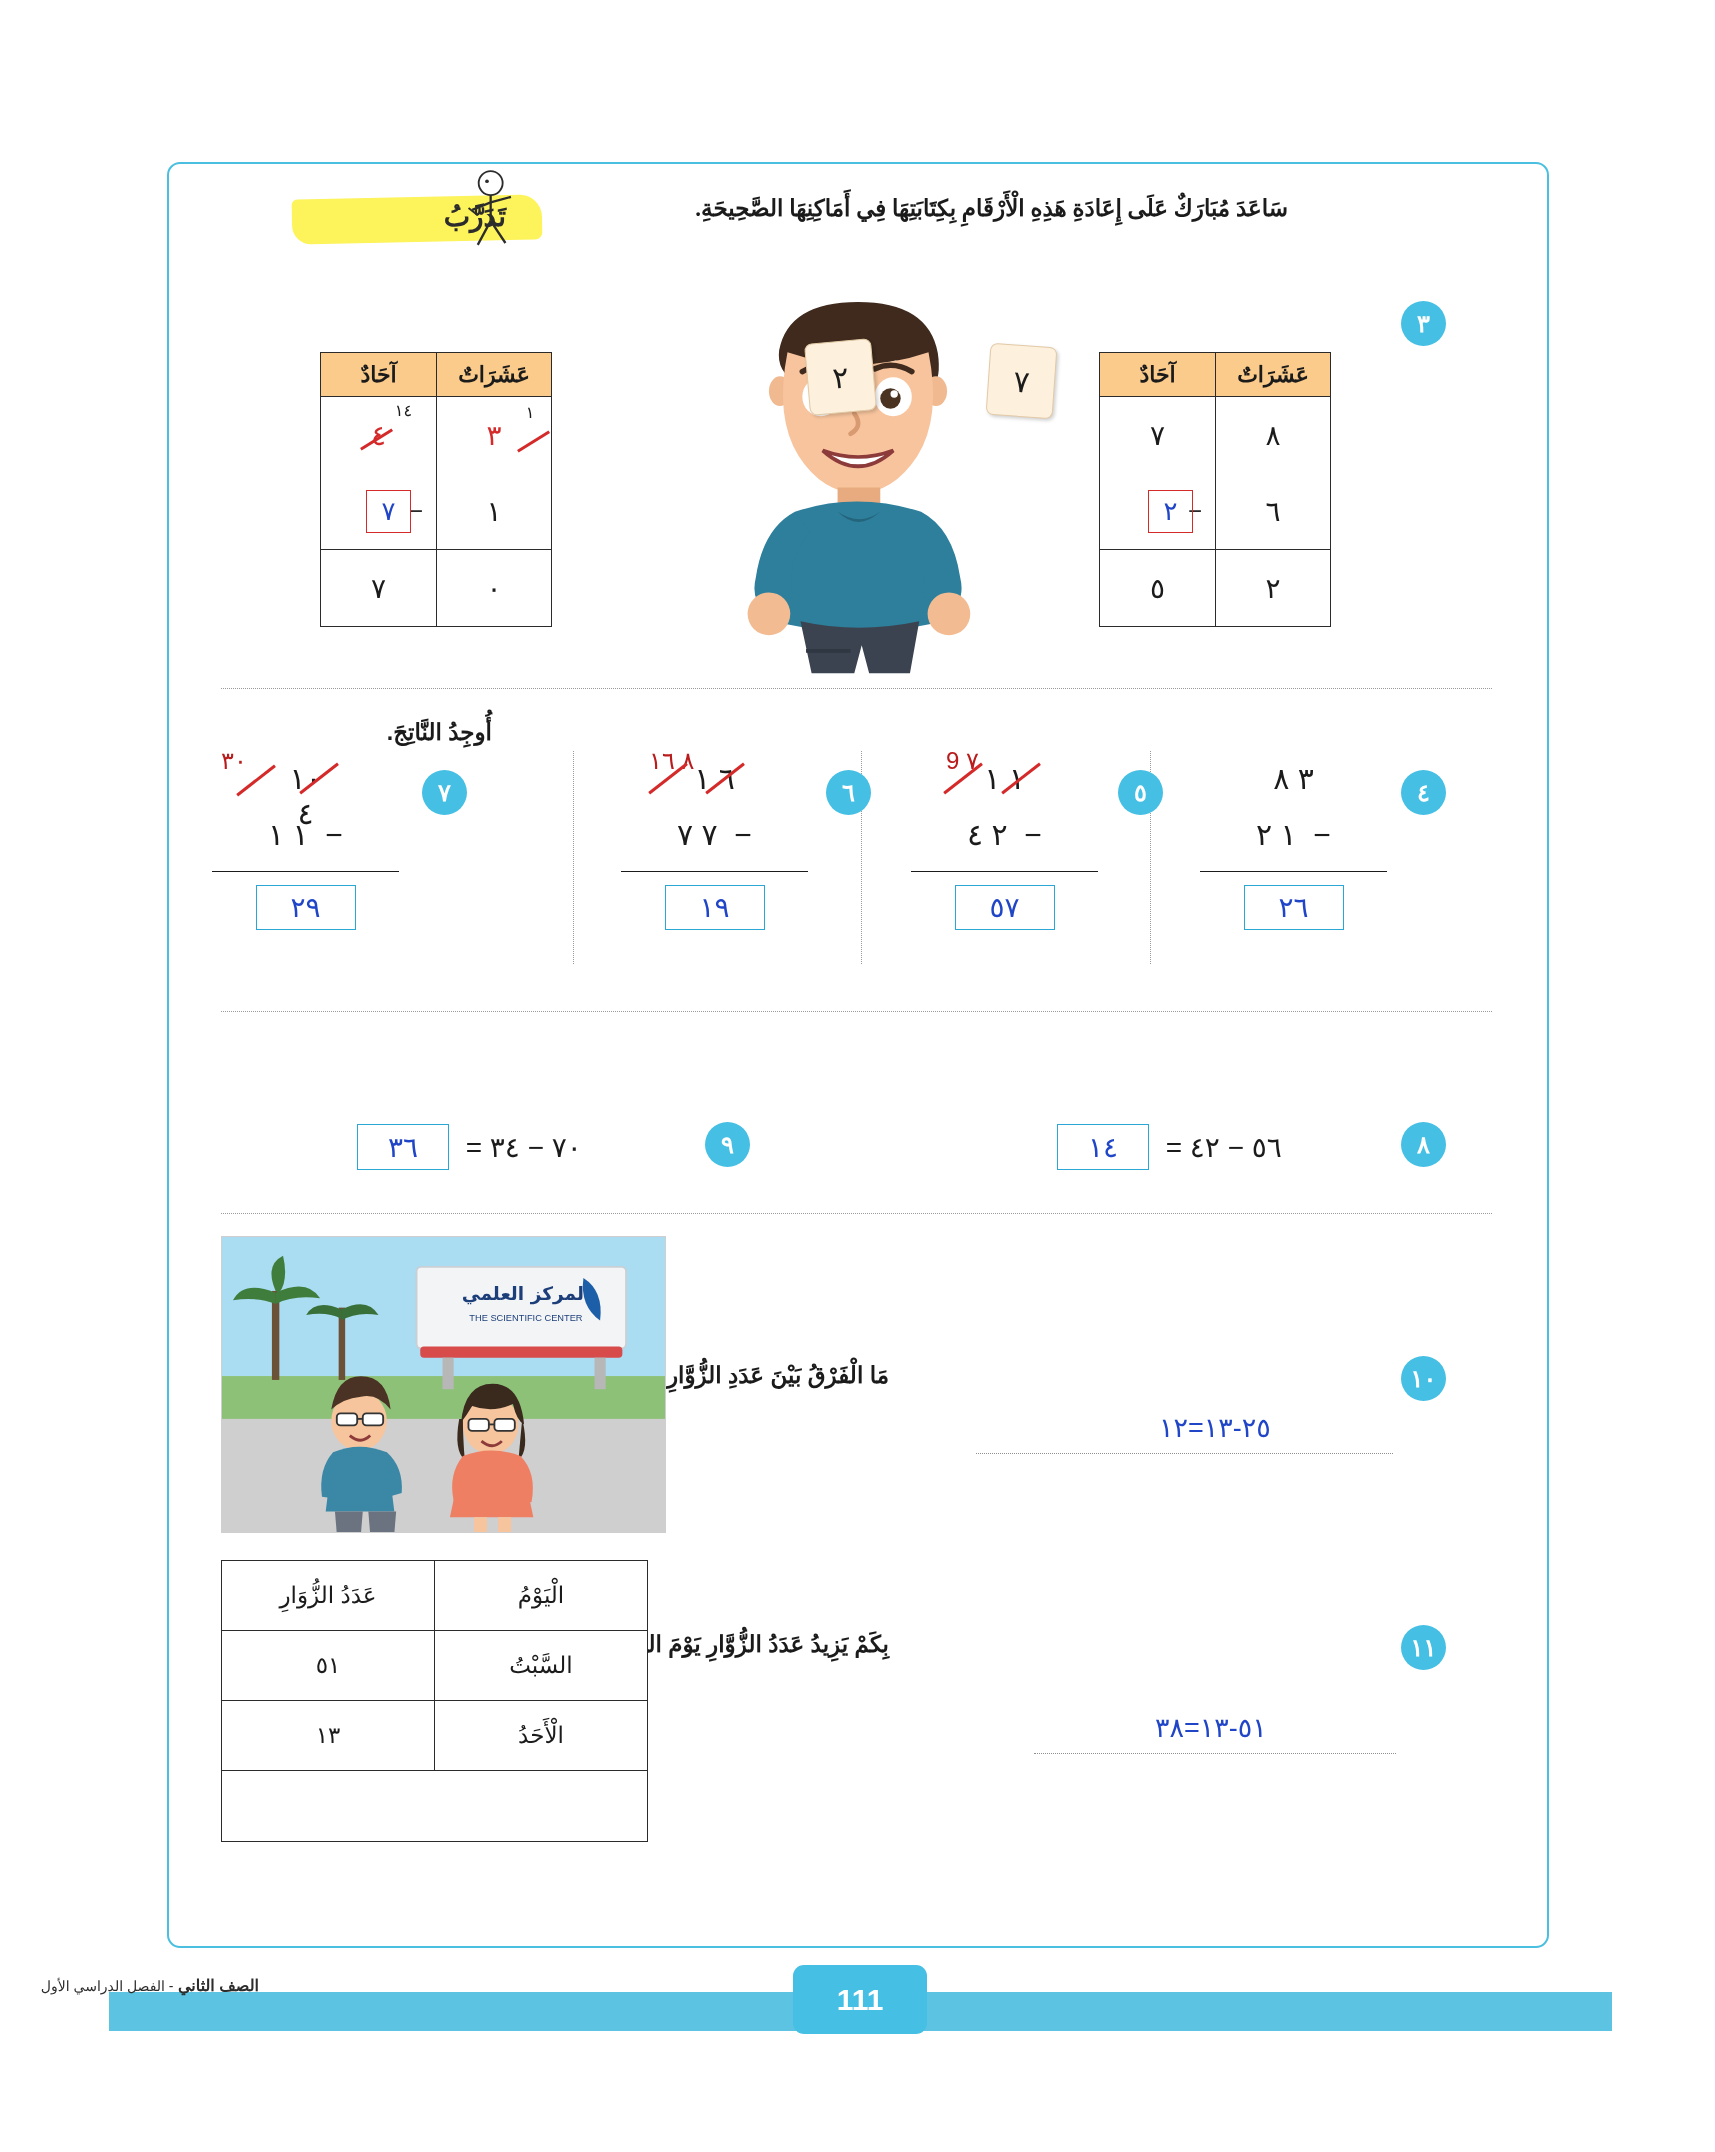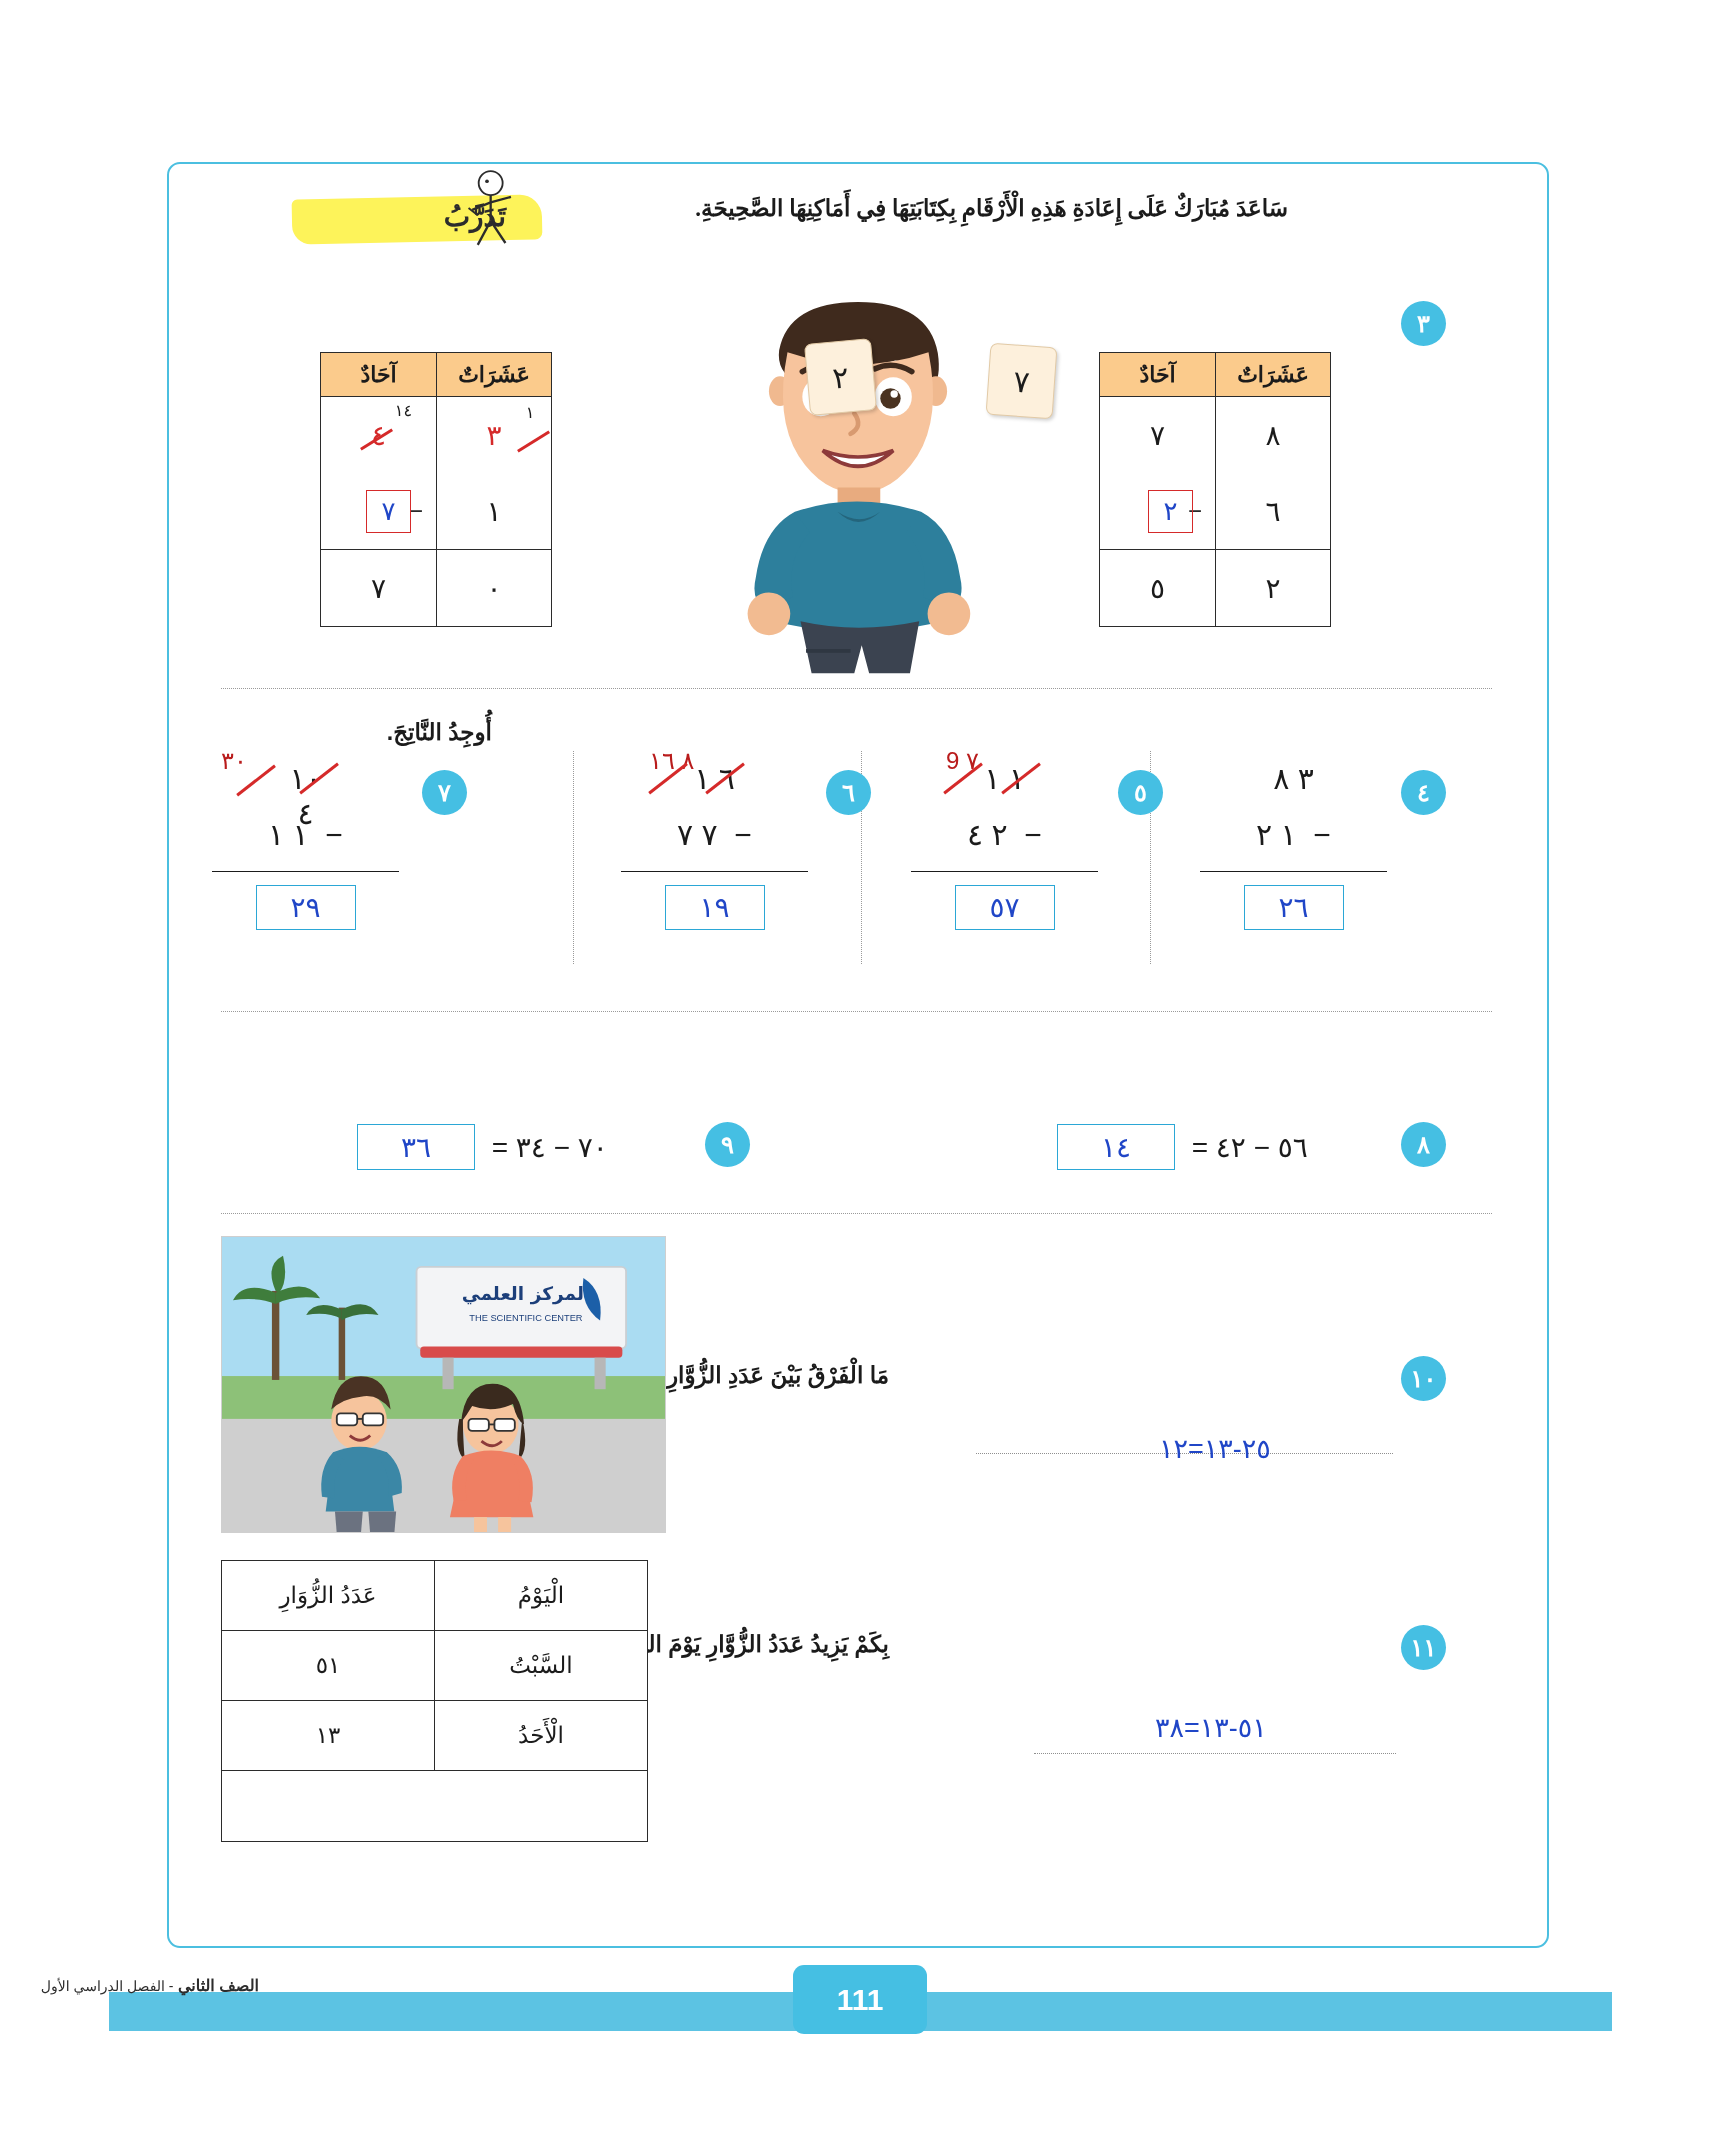--- a/index.html
+++ b/index.html
@@ -183,21 +183,21 @@
   }
 
   
   .heq{
     position:absolute;
     font-size:28px; color:#1b1b1b;
     display:flex; align-items:center; gap:16.7px;
     direction:rtl;
   }
   .heq .blue-box{
-    width:118px; height:46px;
+    width:92px; height:46px;
     border:1.9px solid #2ba7d6;
     color:#2046c7;
     display:flex; align-items:center; justify-content:center;
     font-size:28px;
     text-align:center;
   }
 
   
   #center-photo{
     position:absolute;
@@ -452,21 +452,21 @@
   <span class="blue-box">٣٦</span>
 </div>
 
 <div class="sep" style="left:221px; top:1213px; width:1271px;"></div>
 
 <div class="heading" style="right:1271px; top:1247px;">حَلَّ الْمَسْأَلَةَ.</div>
 
 <div class="q-num" style="left:1401px; top:1356px;">١٠</div>
 <div class="heading" style="right:826px; top:1362px; font-weight:bold;">مَا الْفَرْقُ بَيْنَ عَدَدِ الزُّوَّارِ يَوْمَيْ الْأَحَدِ وَالْأَثْنَيْنِ؟</div>
 <div class="ans-line" style="left:976px; top:1453px; width:417px;"></div>
-<div class="hand-answer" style="left:1159px; top:1412px;margin-top:21px;">٢٥-١٣=١٢</div>
+<div class="hand-answer" style="left:1159px; top:1412px;">٢٥-١٣=١٢</div>
 
 <div class="q-num" style="left:1401px; top:1625px;">١١</div>
 <div class="heading" style="right:826px; top:1631px; font-weight:bold;">بِكَمْ يَزِيدُ عَدَدُ الزُّوَّارِ يَوْمَ السَّبْتِ عَنْ يَوْمِ الْأَحَدِ؟</div>
 <div class="ans-line" style="left:1034px; top:1753px; width:362px;"></div>
 <div class="hand-answer" style="left:1155px; top:1712px;">٥١-١٣=٣٨</div>
 
 <div id="center-photo">
   <svg viewBox="0 0 480 320" width="445" height="297">
     <rect x="0" y="0" width="480" height="150" fill="#aadcf2"></rect>
     <rect x="0" y="150" width="480" height="48" fill="#8dc178"></rect>

